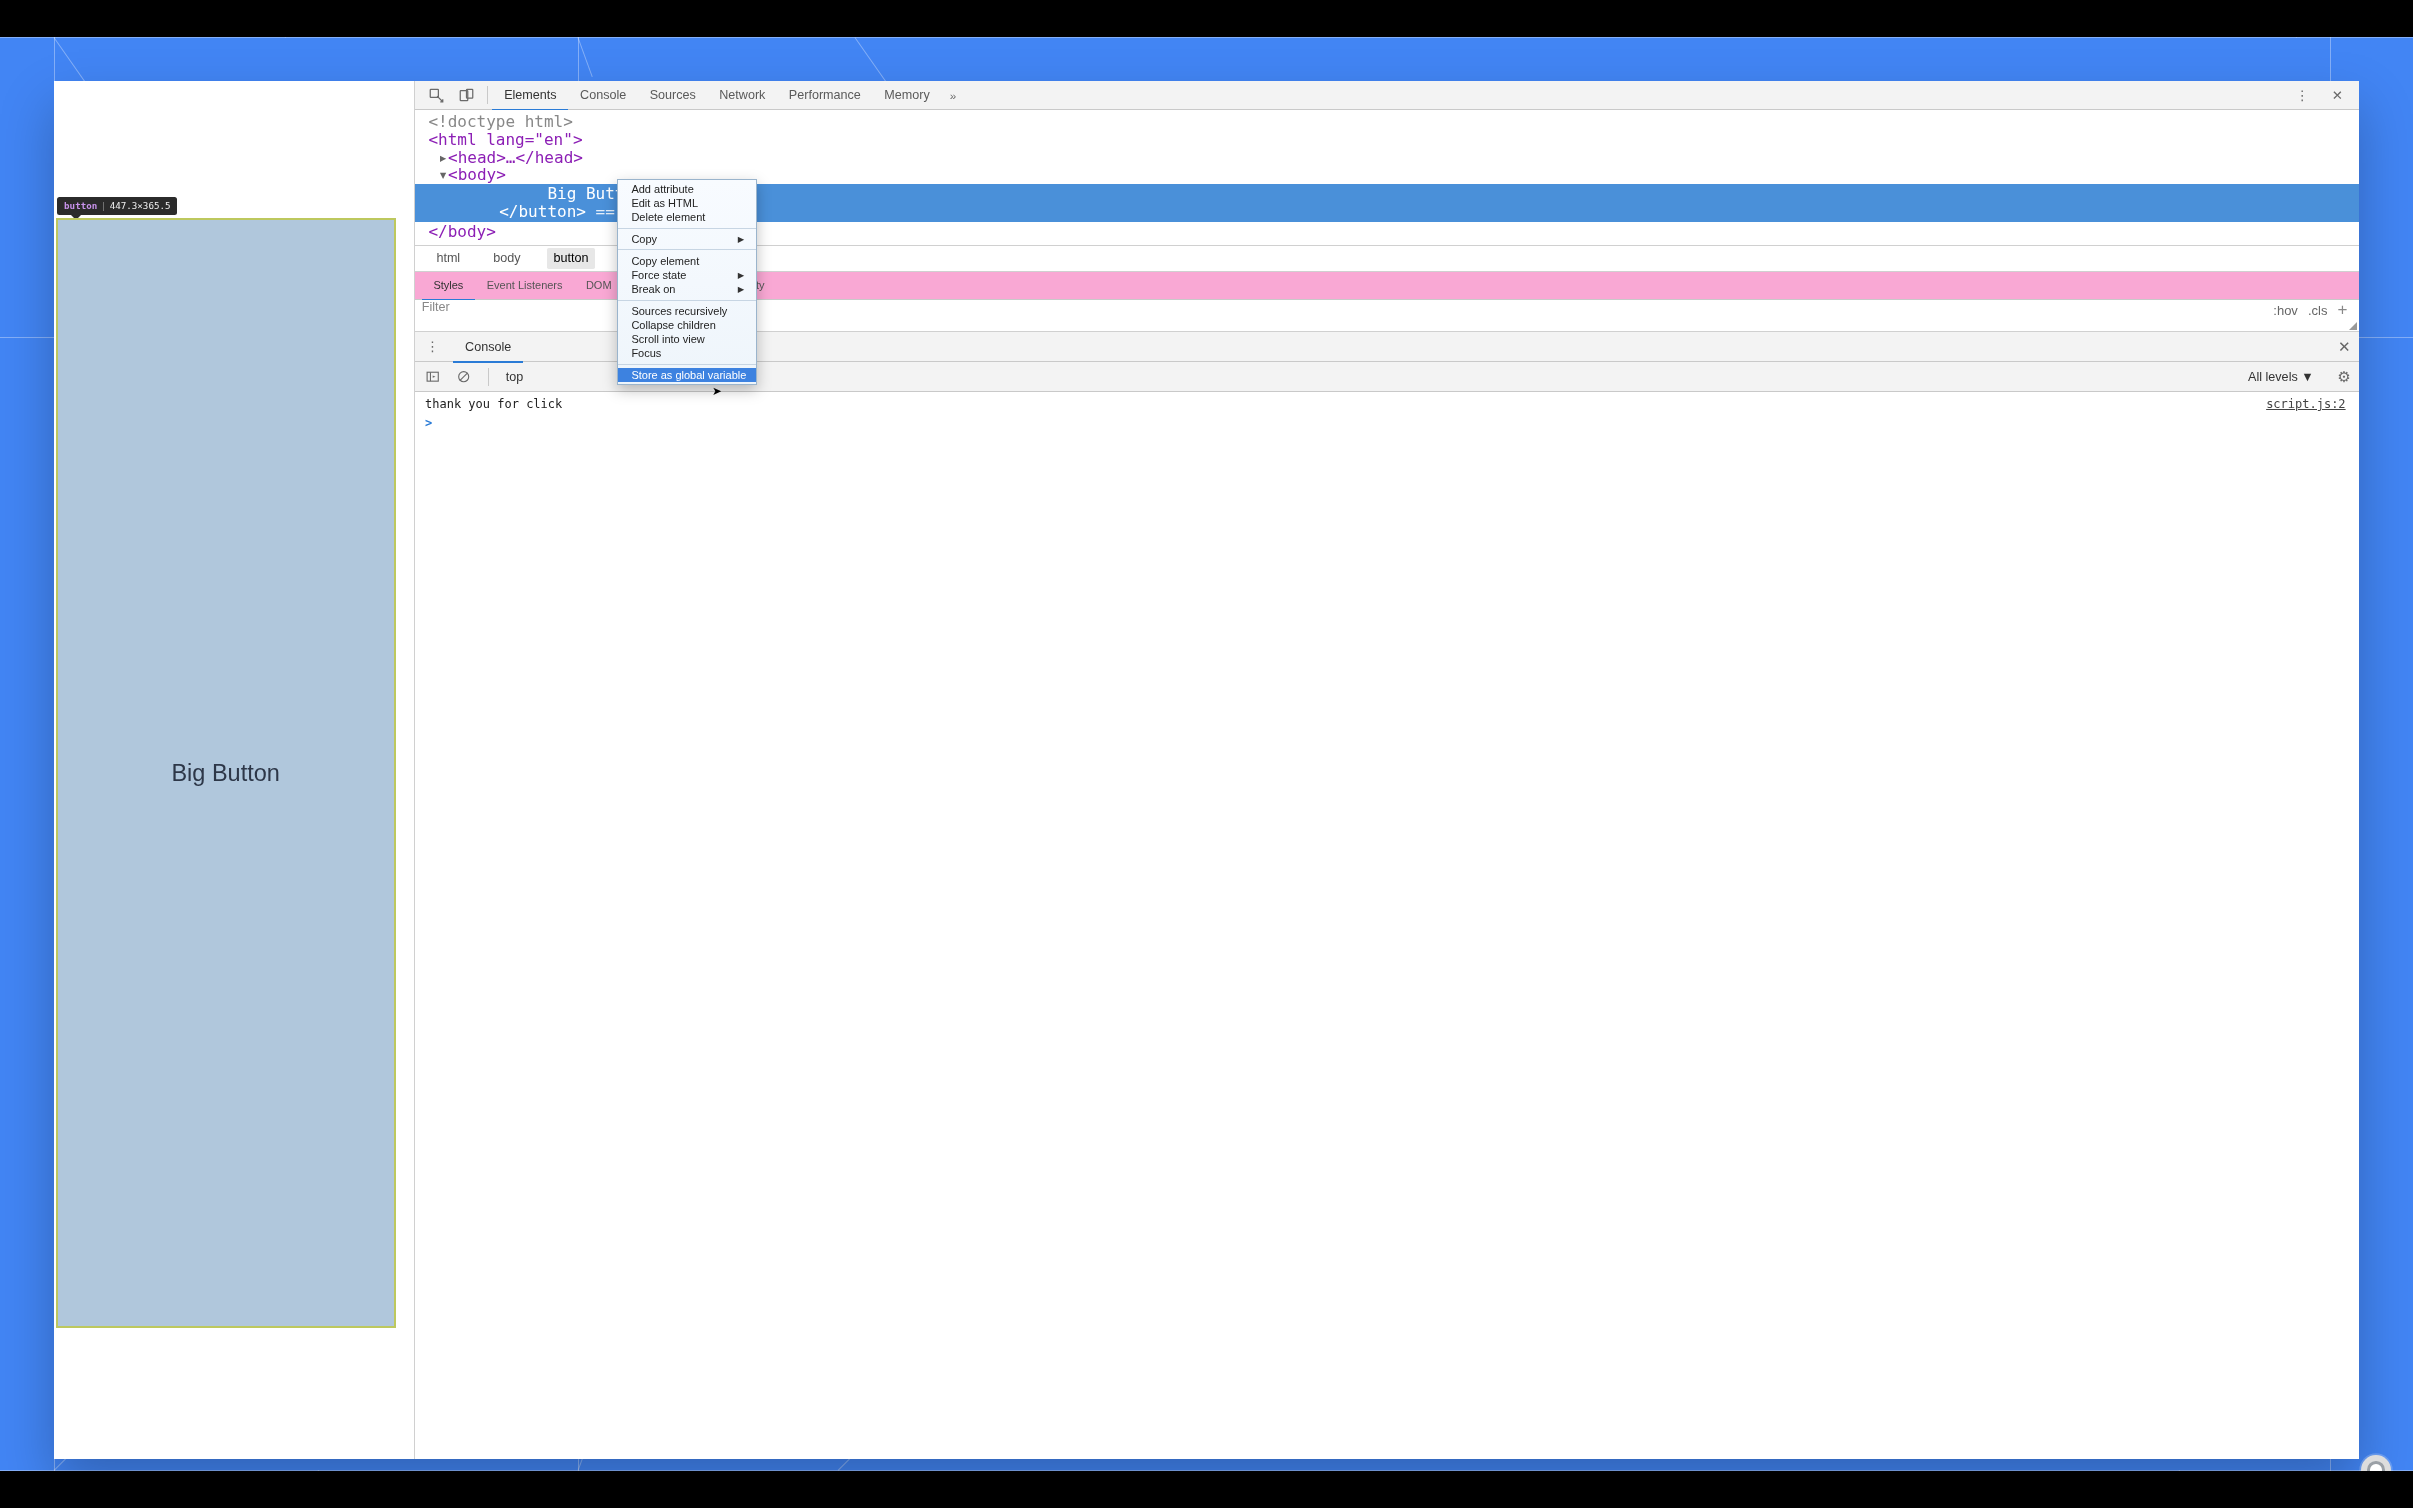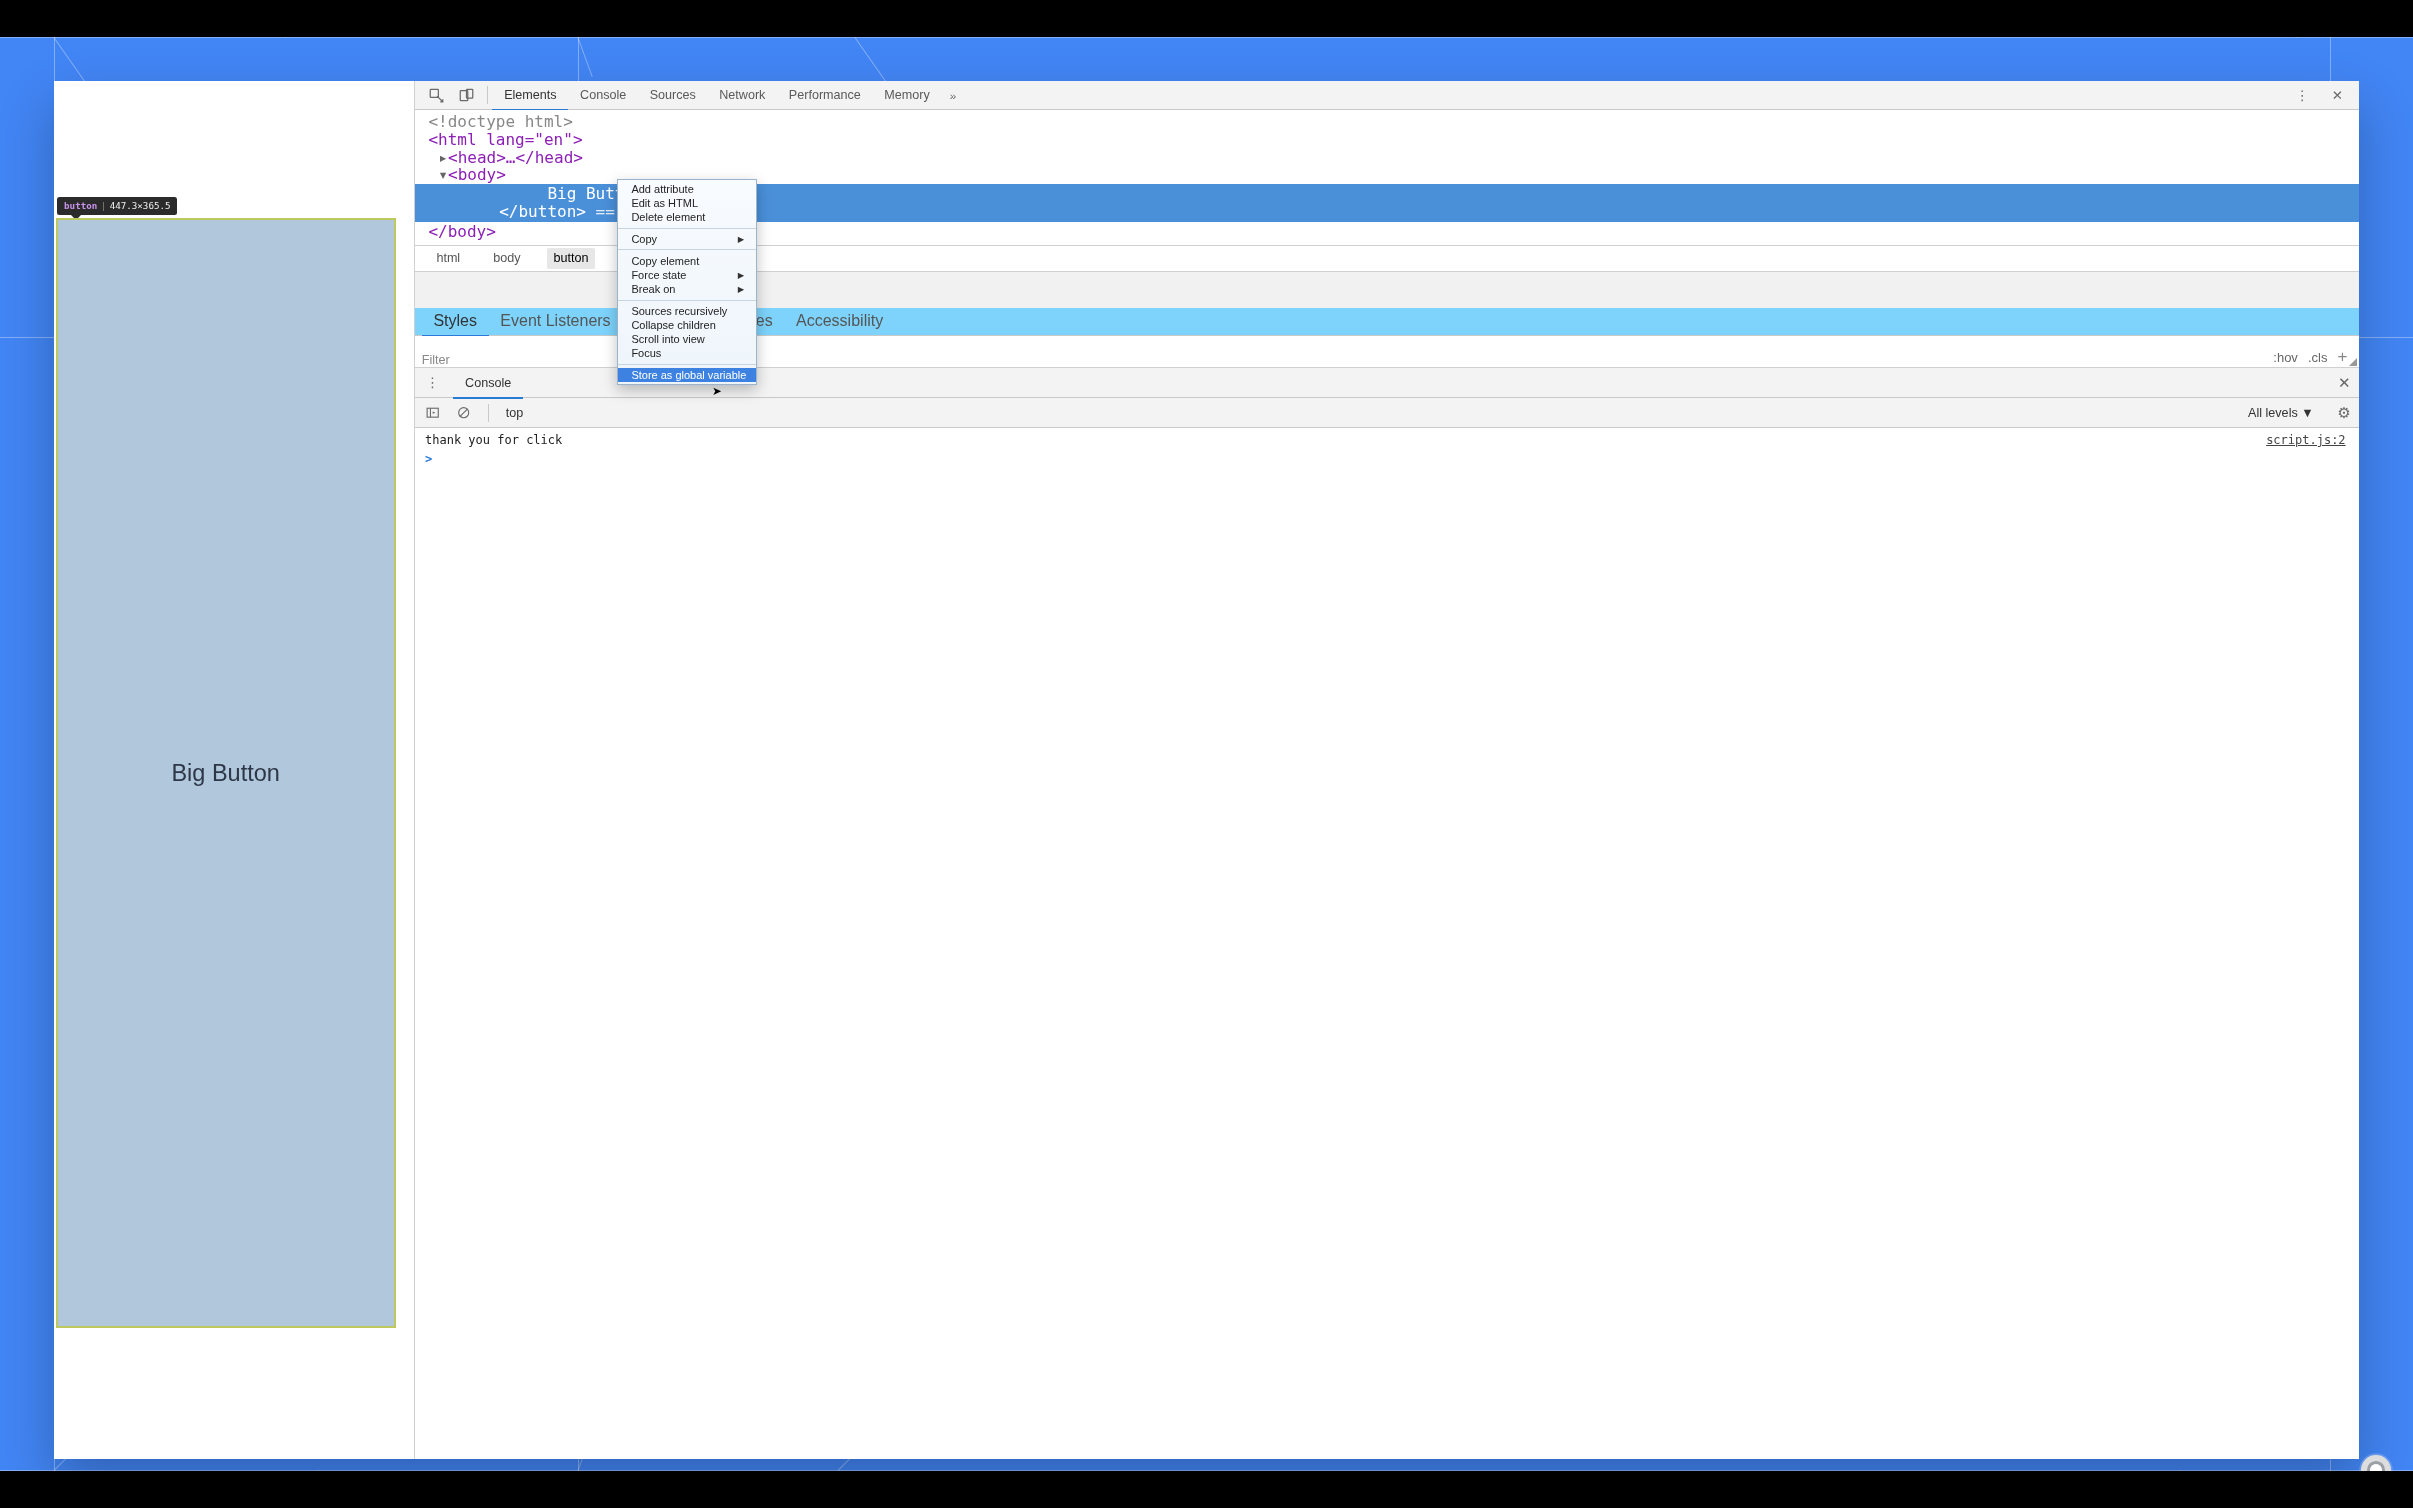--- a/index.html
+++ b/index.html
@@ -132,35 +132,34 @@
     border-top: 0.8px solid #d0d0d0;
     border-bottom: 0.8px solid #d0d0d0;
     display: flex; align-items: center;
     padding-left: 6.7px; gap: 11.7px;
     font-size: 12.6px; color: #555;
   }
   .crumb { padding: 3.4px 6.7px; margin-left: 8px; }
   .crumb.active { background: #e7e7e7; color: #000; border-radius: 1.7px; }
 
   .subtabs {
-    background: #7dd3fc;
+    background: #f9a8d4;
     height: 28.5px;
     border-bottom: 0.8px solid #c9c9c9;
     display: flex; align-items: center;
-    font-size: 16px; color: #555;
+    font-size: 11px; color: #555;
     padding-left: 6.7px;
-    margin-top: 36px;
   }
   .subtab { padding: 0 11.7px; height: 28.5px; line-height: 28.5px; position: relative; }
   .subtab.active { color: #333; font-weight: 500; }
   .subtab.active::after { content:""; position:absolute; left:0; right:0; bottom:-0.8px; height:1.7px; background:#2a7bd6; }
 
   .filterbar {
     background: #fff; height: 32px; border-bottom: 0.8px solid #d0d0d0;
-    display: flex; align-items: flex-end; padding: 0 6.7px;
+    display: flex; align-items: flex-start; padding: 0 6.7px;
     color: #888; font-size: 12.6px;
     position: relative;
   }
   .filterbar .filter { flex: 1; color: #888; }
   .pill { padding: 2.5px 5px; font-family: Liberation Sans, sans-serif; font-size: 13px; color: #666; }
   .pill-plus { font-size: 17px; padding: 0 5px; color: #888; }
   .corner-tri {
     position: absolute; right: 1.7px; bottom: 1.7px;
     border: 4.2px solid transparent; border-right-color: #999; border-bottom-color: #999;
   }

